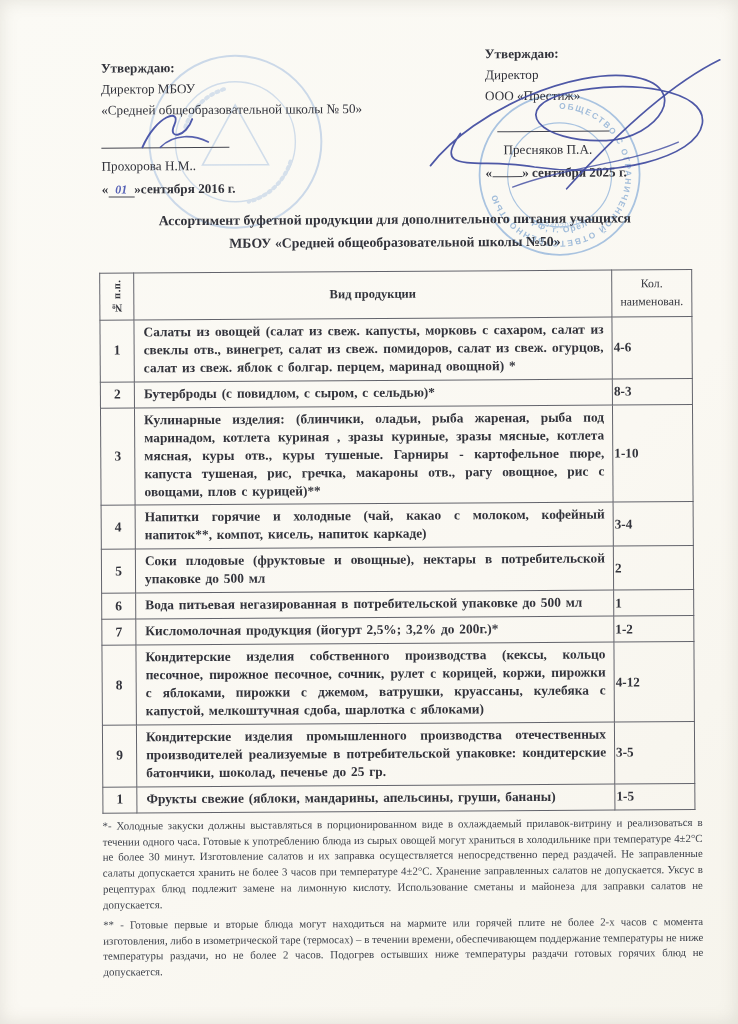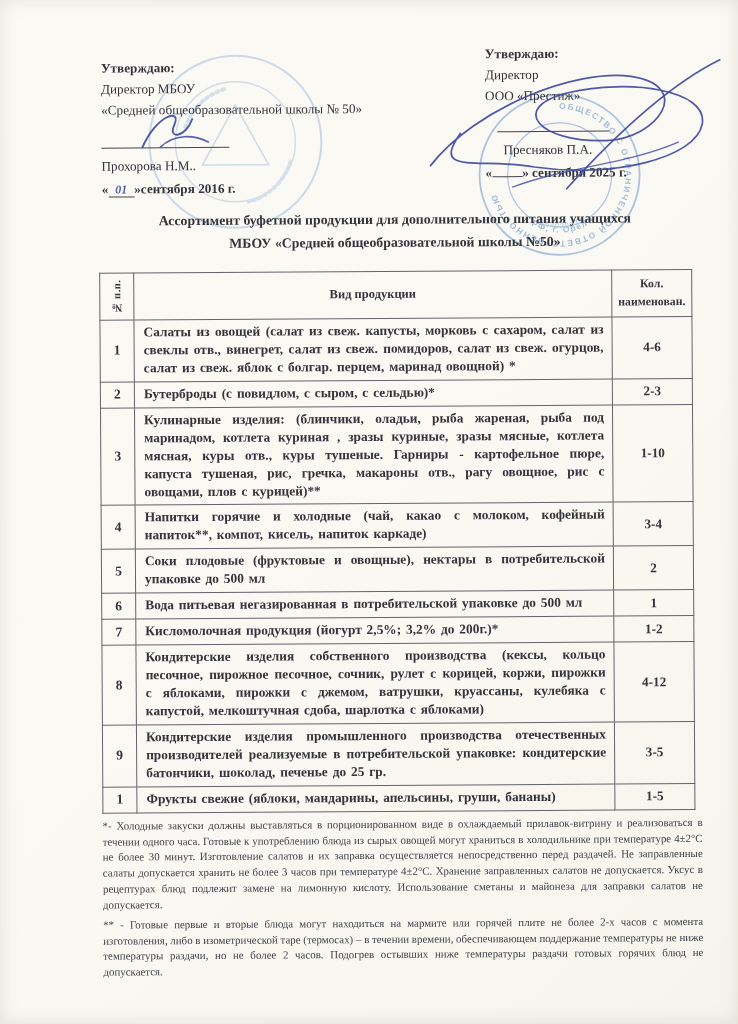--- a/index.html
+++ b/index.html
@@ -45,27 +45,27 @@
   table.products td,table.products th{border:1px solid #63646c;vertical-align:middle;}
   col.c-num{width:34px;}
   col.c-prod{width:478px;}
   col.c-cnt{width:80px;}
   th.h-num{height:42px;padding:2px;}
   .vtext{
     writing-mode:vertical-rl;transform:rotate(180deg);
     font-size:10.5px;font-weight:bold;margin:0 auto;letter-spacing:.5px;
   }
   th.h-prod{font-size:12.5px;font-weight:bold;}
-  th.h-cnt{font-size:11.8px;font-weight:bold;line-height:1.5;padding:2px;}
+  th.h-cnt{font-size:11.8px;font-weight:normal;line-height:1.5;padding:2px;}
   td.num{text-align:center;font-weight:bold;font-size:13.5px;}
   td.prod{
     font-weight:bold;font-size:13.4px;line-height:1.34;
     padding:3px 8px 4px 9px;text-align:justify;word-spacing:1.5px;vertical-align:middle;
   }
-  td.cnt{text-align:center;font-weight:bold;font-size:13.2px;}
+  td.cnt{font-weight:bold;font-size:13.2px;}
 
   .footnotes{margin-top:5px;width:600px;color:#3f434c;}
   .footnote{font-size:10.9px;line-height:1.45;text-align:justify;margin:0 0 4px 0;font-weight:normal;}
 </style>
 </head>
 <body>
 
 <div class="page">
 <div class="tilt">
 
@@ -152,21 +152,21 @@
         </th>
       </tr>
       <tr>
         <td class="num">1</td>
         <td class="prod">Салаты из  овощей (салат из свеж. капусты, морковь с сахаром, салат из свеклы отв., винегрет, салат из свеж. помидоров, салат из свеж. огурцов, салат из свеж. яблок с болгар. перцем, маринад овощной) *</td>
         <td class="cnt">4-6</td>
       </tr>
       <tr>
         <td class="num">2</td>
         <td class="prod">Бутерброды (с повидлом, с сыром, с сельдью)*</td>
-        <td class="cnt">2-3</td>
+        <td class="cnt">8-3</td>
       </tr>
       <tr>
         <td class="num">3</td>
         <td class="prod">Кулинарные изделия: (блинчики, оладьи, рыба жареная, рыба под маринадом,  котлета куриная , зразы куриные, зразы мясные, котлета мясная,  куры отв., куры тушеные.  Гарниры - картофельное пюре, капуста тушеная, рис, гречка, макароны отв., рагу овощное, рис с овощами, плов с курицей)**</td>
         <td class="cnt">1-10</td>
       </tr>
       <tr>
         <td class="num">4</td>
         <td class="prod">Напитки горячие и холодные (чай, какао с молоком, кофейный напиток**, компот, кисель, напиток каркаде)</td>
         <td class="cnt">3-4</td>

